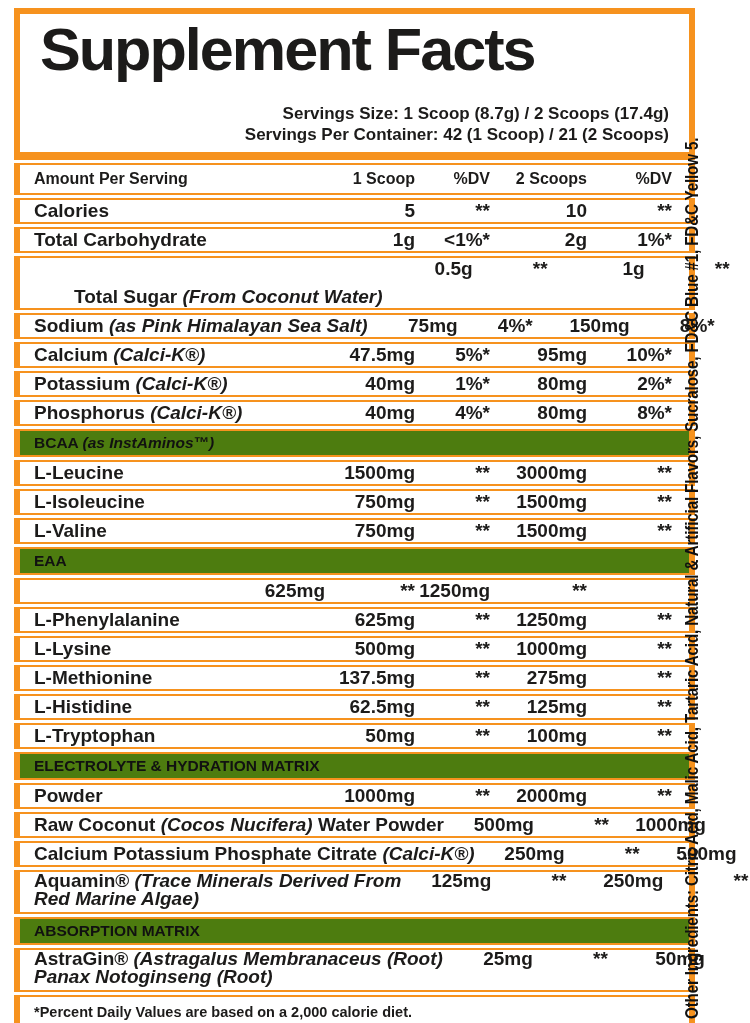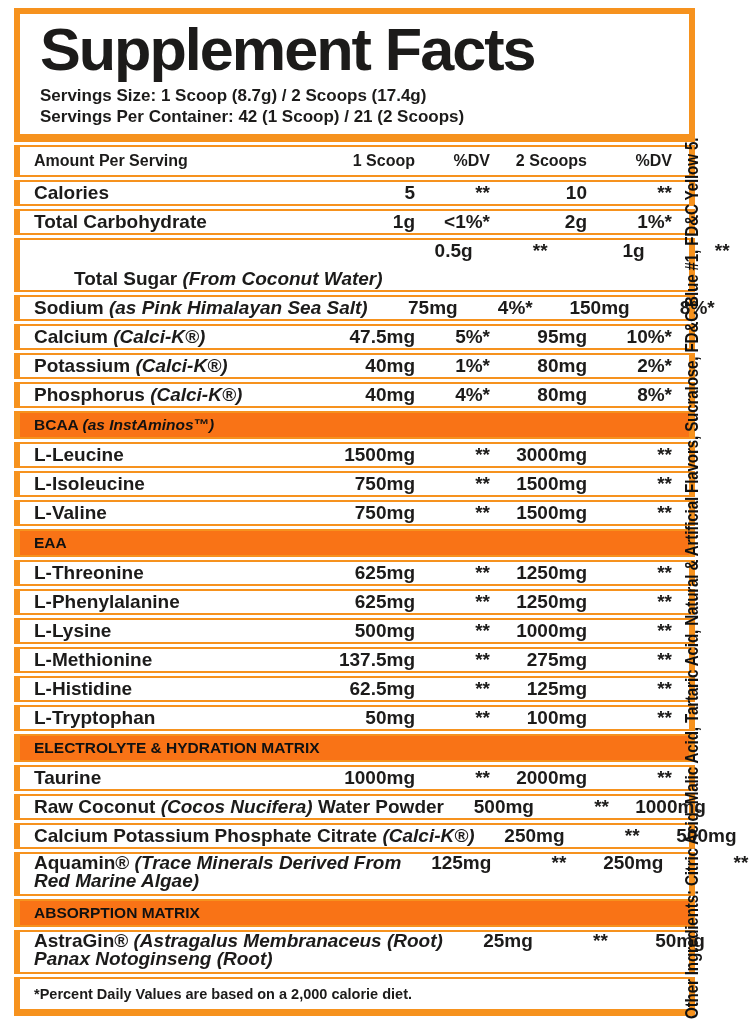--- a/index.html
+++ b/index.html
@@ -4,34 +4,34 @@
 <style>
   * { margin:0; padding:0; box-sizing:border-box; }
   html,body { width:750px; height:1023px; background:#ffffff; overflow:hidden; }
   body { position:relative; font-family:"Liberation Sans", sans-serif; color:#1c1b1a; }
 
   .panel { position:absolute; left:14px; top:8px; width:681px; }
 
   
   .title-box { border:6px solid #F6921E; border-bottom-width:8px; padding:6px 20px 7px 20px; background:#fff; }
   .title { font-size:60px; font-weight:bold; letter-spacing:-2px; line-height:60px; transform:scaleX(1.02); transform-origin:0 50%; white-space:nowrap; }
-  .servings { margin-top:5px; font-size:17px; font-weight:bold; line-height:21px; }
+  .servings { margin-top:23px; font-size:17px; font-weight:bold; line-height:21px;text-align:right; }
 
   
   .rows { display:flex; flex-direction:column; gap:3px; margin-top:3px; }
   .box { border:2px solid #F6921E; border-left-width:6px; border-right-width:6px; background:#fff; }
   .grid-row { display:grid; grid-template-columns:1fr 90px 75px 97px 85px; align-items:start;
               padding:2px 17px 2px 14px; font-size:19px; font-weight:bold; line-height:18px; }
   .grid-row .val { text-align:right; white-space:nowrap; }
   .grid-row .name { white-space:nowrap; overflow:visible; }
   .name .ital, .section .ital, .line2 { font-style:italic; }
   .name.indent { padding-left:40px;margin-top:28px; }
   .line2 { display:block; white-space:nowrap; }
   .header-row { padding-top:5px; padding-bottom:5px; font-size:16px; }
-  .section { background:#f97316; border-color:#F6921E; padding:3px 17px 3px 14px; font-size:15.5px; font-weight:bold; line-height:18px; color:#111; }
+  .section { background:#4d7c0f; border-color:#F6921E; padding:3px 17px 3px 14px; font-size:15.5px; font-weight:bold; line-height:18px; color:#111; }
   .tall .name { line-height:18px; }
   .tall { padding-top:0; padding-bottom:4px; }
 
   
   .footnotes { border:2px solid #F6921E; border-left-width:6px; border-right-width:6px; border-bottom-width:7px;
                padding:6px 14px; font-size:14.5px; font-weight:bold; line-height:18px; }
 
   
   .other-ingredients { position:absolute; left:703px; bottom:4px; white-space:nowrap;
       font-size:19px; font-weight:bold; color:#111;
@@ -124,21 +124,20 @@
   </div>
       <div class="box grid-row">
     <div class="name"><span class="pre">L-Valine</span></div>
     <div class="val">750mg</div>
     <div class="val">**</div>
     <div class="val">1500mg</div>
     <div class="val">**</div>
   </div>
       <div class="box section"><span class="pre">EAA</span></div>
       <div class="box grid-row">
-    <div class="name"><span class="pre">L-Threonine</span></div>
     <div class="val">625mg</div>
     <div class="val">**</div>
     <div class="val">1250mg</div>
     <div class="val">**</div>
   </div>
       <div class="box grid-row">
     <div class="name"><span class="pre">L-Phenylalanine</span></div>
     <div class="val">625mg</div>
     <div class="val">**</div>
     <div class="val">1250mg</div>
@@ -167,21 +166,21 @@
   </div>
       <div class="box grid-row">
     <div class="name"><span class="pre">L-Tryptophan</span></div>
     <div class="val">50mg</div>
     <div class="val">**</div>
     <div class="val">100mg</div>
     <div class="val">**</div>
   </div>
       <div class="box section"><span class="pre">ELECTROLYTE &amp; HYDRATION MATRIX</span></div>
       <div class="box grid-row">
-    <div class="name"><span class="pre">Taurine</span></div>
+    <div class="name"><span class="pre">Powder</span></div>
     <div class="val">1000mg</div>
     <div class="val">**</div>
     <div class="val">2000mg</div>
     <div class="val">**</div>
   </div>
       <div class="box grid-row">
     <div class="name"><span class="pre">Raw Coconut </span><span class="ital">(Cocos Nucifera)</span><span class="post"> Water Powder</span></div>
     <div class="val">500mg</div>
     <div class="val">**</div>
     <div class="val">1000mg</div>

